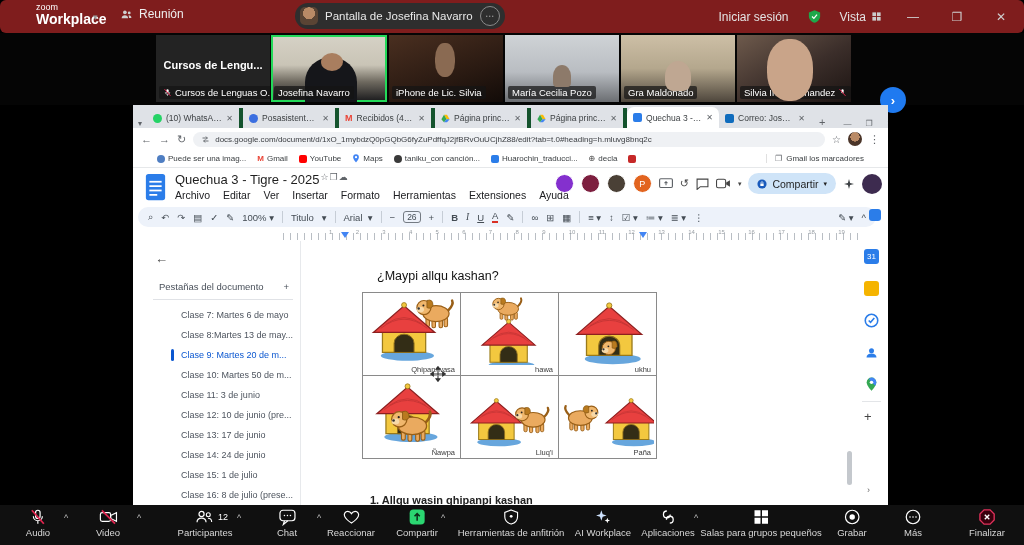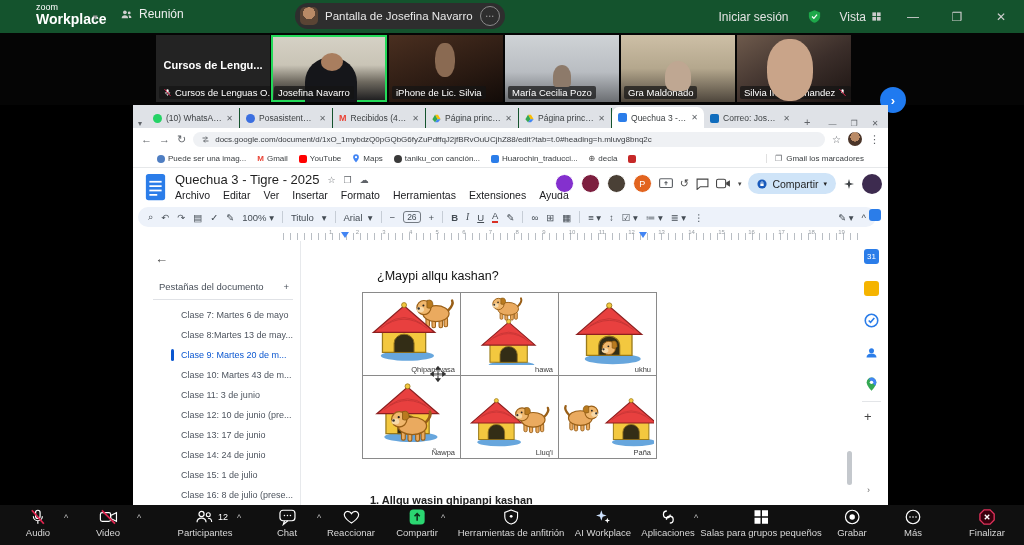--- a/index.html
+++ b/index.html
@@ -1,20 +1,20 @@
 <!DOCTYPE html>
 <html><head>
 <meta charset="utf-8">
 <style>
   html,body{margin:0;padding:0;background:#000;}
   #app{position:relative;width:1024px;height:545px;background:#000;overflow:hidden;
        font-family:"Liberation Sans",sans-serif;-webkit-font-smoothing:antialiased;}
   .abs{position:absolute;}
   
-  .titlebar{left:0;top:0;width:1024px;height:33px;background:#14532d;color:#ddd;}
+  .titlebar{left:0;top:0;width:1024px;height:33px;background:#7f1d1d;color:#ddd;border-radius:6px;}
   .zlogo{left:36px;top:3px;line-height:1;color:#fff;}
   .zlogo .l1{font-size:9px;font-weight:400;display:block;}
   .zlogo .l2{font-size:14px;font-weight:700;display:block;}
   .chev{color:#9a9a9a;font-size:9px;}
   .meet-tab{left:120px;top:7px;display:flex;align-items:center;gap:6px;font-size:12px;color:#eee;}
   .share-pill{left:295px;top:3px;height:26px;background:#2e2e2e;border-radius:14px;display:flex;
       align-items:center;gap:7px;padding:0 5px 0 5px;}
   .share-pill .pav{width:18px;height:18px;border-radius:5px;background:radial-gradient(circle at 50% 35%,#b98a66 0 40%,#5a4434 41%);}
   .share-pill .ptxt{font-size:11.5px;color:#e8e8e8;}
   .pill-more{width:18px;height:18px;border:1px solid #8a8a8a;border-radius:50%;color:#ccc;font-size:9px;
@@ -41,36 +41,36 @@
   .bg5:after{content:"";position:absolute;left:44px;top:26px;width:26px;height:30px;border-radius:50% 50% 30% 30%;background:#bfa792;}
   .bg6{background:linear-gradient(150deg,#6e5a4c 0%,#3b2e2a 55%,#1c1412 100%);}
   .bg6:after{content:"";position:absolute;left:30px;top:4px;width:46px;height:62px;border-radius:46%;background:#c9a489;}
   .micoff-s{width:9px;height:9px;display:inline-block;}
   .nextbtn{left:880px;top:54px;width:26px;height:26px;border-radius:50%;background:#1f7af0;color:#fff;
       display:flex;align-items:center;justify-content:center;font-size:13px;font-weight:700;}
   
   .shared{left:133px;top:105px;width:755px;height:400px;background:#fff;overflow:hidden;font-family:"Liberation Sans",sans-serif;}
   .tabstrip{position:absolute;left:0;top:0;width:755px;height:23px;background:#dfe2e7;display:flex;align-items:flex-end;}
   .tab{height:20px;display:flex;align-items:center;gap:4px;padding:0 6px;font-size:8.5px;color:#3c4043;
-      max-width:96px;min-width:80px;border-right:1px solid #14532d;}
+      max-width:96px;min-width:80px;border-right:4px solid #14532d;}
   .tab .ttl{white-space:nowrap;overflow:hidden;text-overflow:ellipsis;flex:1;}
   .tab .x{color:#5f6368;font-size:8px;}
   .tab-active{background:#fff;border-radius:7px 7px 0 0;border-right:none;height:21px;}
   .fav{width:9px;height:9px;border-radius:50%;flex:none;}
   .addrbar{position:absolute;left:0;top:23px;width:755px;height:22px;background:#fff;display:flex;align-items:center;gap:7px;padding:0 8px;box-sizing:border-box;}
   .navg{color:#5f6368;font-size:11px;}
   .urlpill{flex:1;height:15px;background:#eff1f4;border-radius:8px;display:flex;align-items:center;gap:5px;padding:0 8px;overflow:hidden;}
   .urltxt{font-size:8px;color:#3a3d41;white-space:nowrap;overflow:hidden;}
   .bookbar{position:absolute;left:0;top:45px;width:755px;height:18px;background:#fff;border-bottom:1px solid #e6e8ea;
       display:flex;align-items:center;gap:11px;padding:0 24px;box-sizing:border-box;font-size:8px;color:#3c4043;}
   .bm{display:flex;align-items:center;gap:3px;white-space:nowrap;}
   .bmi{width:8px;height:8px;border-radius:2px;flex:none;}
   
   .dheader{position:absolute;left:0;top:63px;width:755px;height:38px;background:#fff;}
-  .dtitle{position:absolute;left:42px;top:4px;font-size:13px;color:#1f1f1f;display:flex;gap:8px;align-items:center;}
+  .dtitle{position:absolute;left:42px;top:4px;font-size:13px;color:#1f1f1f;display:flex;gap:1px;}
   .dticons{color:#5f6368;font-size:9px;}
   .dmenus{position:absolute;left:42px;top:21px;display:flex;gap:13px;font-size:10.5px;color:#202124;}
   .dright{position:absolute;right:6px;top:5px;display:flex;align-items:center;gap:7px;}
   .pav2{width:17px;height:17px;border-radius:50%;border:1.5px solid #fff;font-size:9px;color:#fff;display:flex;align-items:center;justify-content:center;}
   .hicon{color:#444;font-size:11px;}
   .sharebtn{height:21px;border-radius:11px;background:#cfe4f8;display:flex;align-items:center;gap:5px;padding:0 9px;font-size:10.5px;color:#1f1f1f;}
   .acctav{width:20px;height:20px;border-radius:50%;background:#3d2b4f;color:#caa;font-size:5px;display:flex;align-items:center;justify-content:center;}
   
   .dtoolbar{position:absolute;left:5px;top:102px;width:738px;height:20px;background:#edf2fa;border-radius:10px;
       display:flex;align-items:center;gap:8px;padding:0 10px;box-sizing:border-box;font-size:9.5px;color:#444c54;}
@@ -475,21 +475,21 @@
         <span class="backarr">←</span>
         <div class="tp-head">
           <span>Pestañas del documento</span>
           <span>+</span>
         </div>
         <div class="tp-div"></div>
         <div class="tp-list">
           <div class="tpi">Clase 7: Martes 6 de mayo</div>
           <div class="tpi">Clase 8:Martes 13 de may...</div>
           <div class="tpi active">Clase 9: Martes 20 de m...</div>
-          <div class="tpi">Clase 10: Martes 43 de m...</div>
+          <div class="tpi">Clase 10: Martes 50 de m...</div>
           <div class="tpi">Clase 11: 3 de junio</div>
           <div class="tpi">Clase 12: 10 de junio (pre...</div>
           <div class="tpi">Clase 13: 17 de junio</div>
           <div class="tpi">Clase 14: 24 de junio</div>
           <div class="tpi">Clase 15: 1 de julio</div>
           <div class="tpi">Clase 16: 8 de julio (prese...</div>
         </div>
       </div>
 
       <div class="dochead">¿Maypi allqu kashan?</div>

